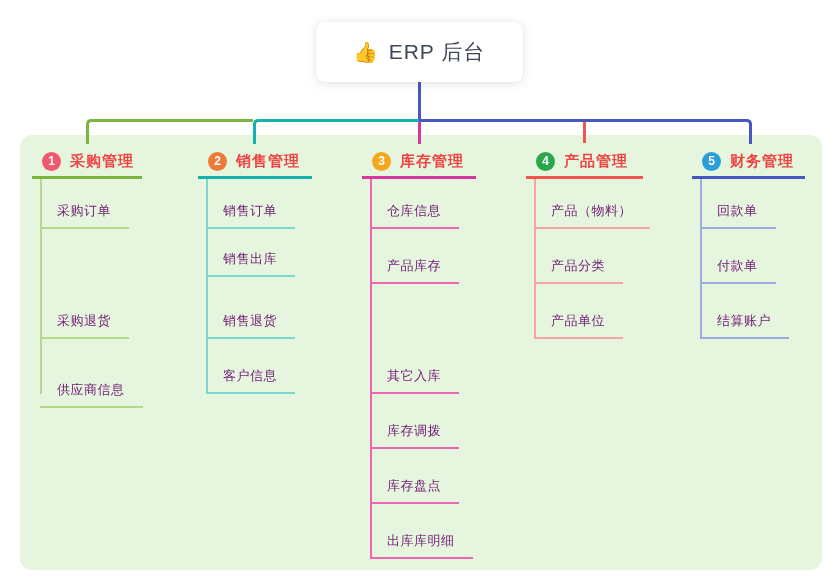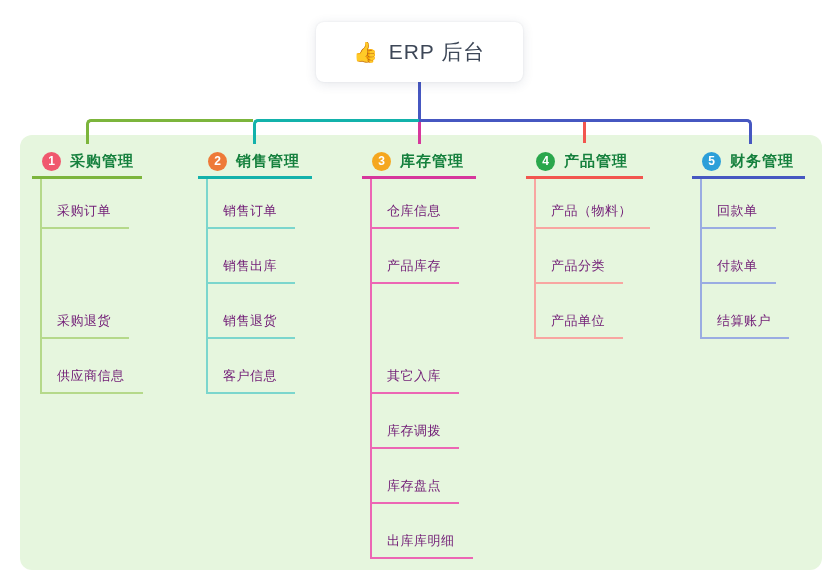--- a/index.html
+++ b/index.html
@@ -26,21 +26,21 @@
   .drop-4{left:583px;top:122px;width:3px;height:21px;}
 
   
   .panel{position:absolute;left:20px;top:135px;width:802px;height:435px;border-radius:12px;z-index:0;}
 
   
   .branch-header{position:absolute;z-index:2;height:33px;box-sizing:border-box;
     border-bottom:3px solid;display:flex;align-items:center;gap:9px;padding-left:10px;cursor:pointer;}
   .badge{width:19px;height:19px;border-radius:50%;color:#fff;font-size:12px;font-weight:bold;
     display:flex;align-items:center;justify-content:center;flex:none;line-height:1;}
-  .branch-title{font-size:15px;font-weight:600;color:#15803d;letter-spacing:1px;white-space:nowrap;}
+  .branch-title{font-size:15px;font-weight:600;color:#ef4444;letter-spacing:1px;white-space:nowrap;}
 
   
   .branch-vline{position:absolute;z-index:2;width:2px;}
   .child{position:absolute;z-index:2;height:31px;box-sizing:border-box;border-bottom:2px solid;
     padding:0 18px 0 17px;display:flex;align-items:flex-end;cursor:pointer;}
   .child-label{font-size:13px;color:#701a75;padding-bottom:7px;white-space:nowrap;letter-spacing:0.5px;}
 </style>
 </head>
 <body>
 
@@ -68,35 +68,35 @@
 
   <div class="child" style="left: 40px; top: 198px; border-bottom-color: rgb(181, 217, 138);">
     <span class="child-label">采购订单</span>
   </div>
 
 
   <div class="child" style="left: 40px; top: 308px; border-bottom-color: rgb(181, 217, 138);">
     <span class="child-label">采购退货</span>
   </div>
 
-  <div class="child" style="left: 40px; top: 363px; border-bottom-color: rgb(181, 217, 138);">
+  <div class="child" style="left: 40px; top: 377px; border-bottom-color: rgb(181, 217, 138);">
     <span class="child-label">供应商信息</span>
   </div>
 
   <div class="branch-header" style="left: 198px; top: 146px; width: 114px; border-bottom-color: rgb(19, 178, 171);">
     <span class="badge" style="background: rgb(238, 122, 56);">2</span>
     <span class="branch-title">销售管理</span>
   </div>
   <div class="branch-vline" style="left: 206px; top: 179px; height: 215px; background: rgb(123, 214, 205);"></div>
 
   <div class="child" style="left: 206px; top: 198px; border-bottom-color: rgb(123, 214, 205);">
     <span class="child-label">销售订单</span>
   </div>
 
-  <div class="child" style="left: 206px; top: 253px; border-bottom-color: rgb(123, 214, 205);">
+  <div class="child" style="left: 206px; top: 246px; border-bottom-color: rgb(123, 214, 205);">
     <span class="child-label">销售出库</span>
   </div>
 
   <div class="child" style="left: 206px; top: 308px; border-bottom-color: rgb(123, 214, 205);">
     <span class="child-label">销售退货</span>
   </div>
 
   <div class="child" style="left: 206px; top: 363px; border-bottom-color: rgb(123, 214, 205);">
     <span class="child-label">客户信息</span>
   </div>

